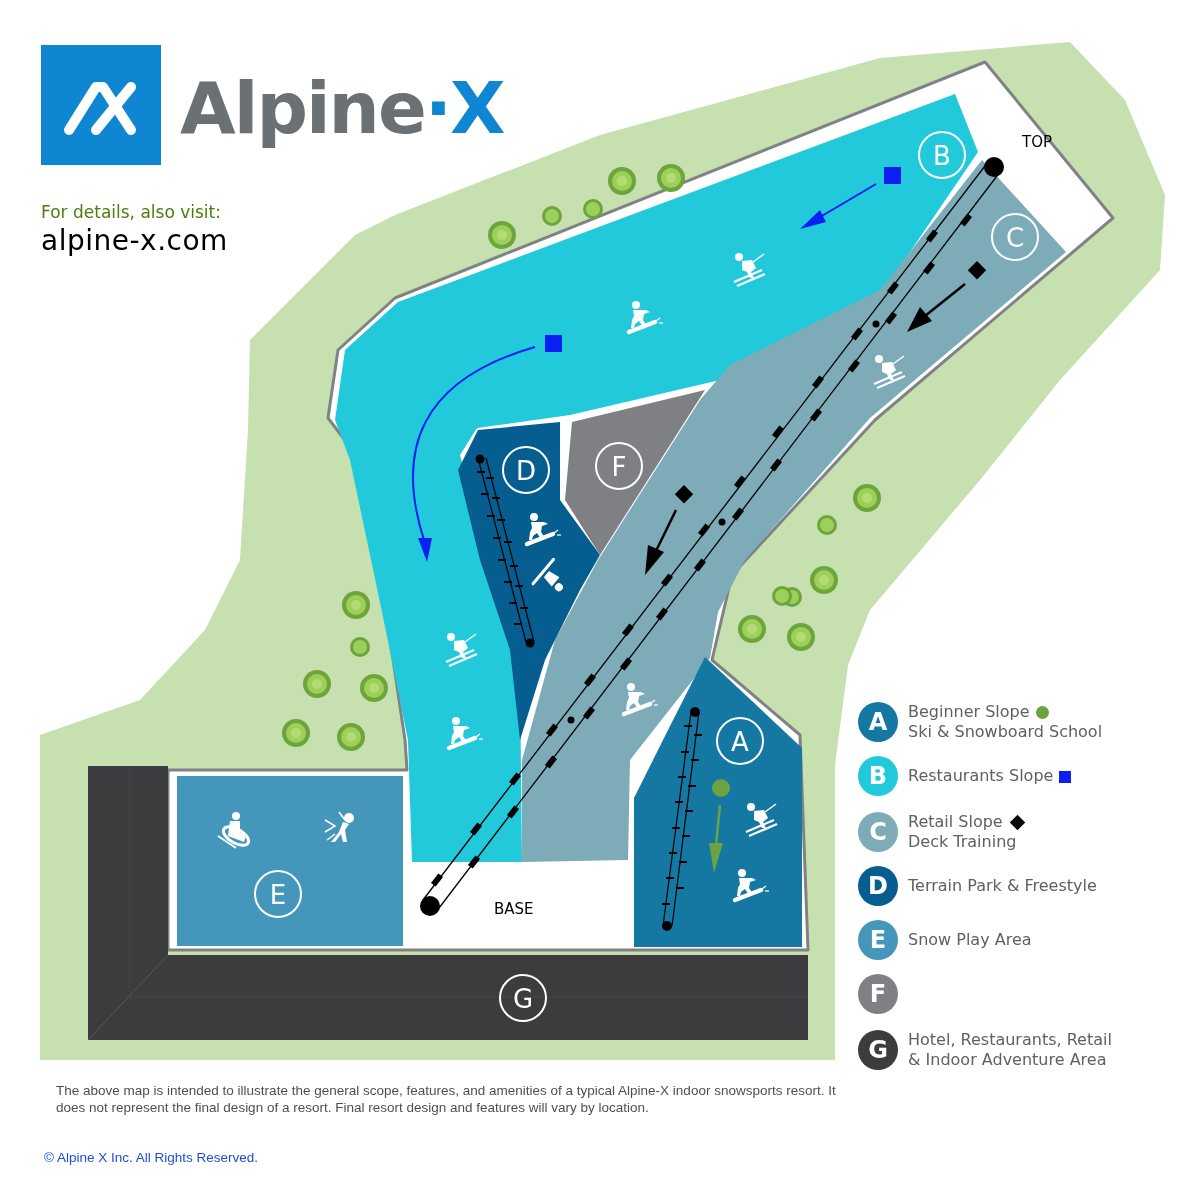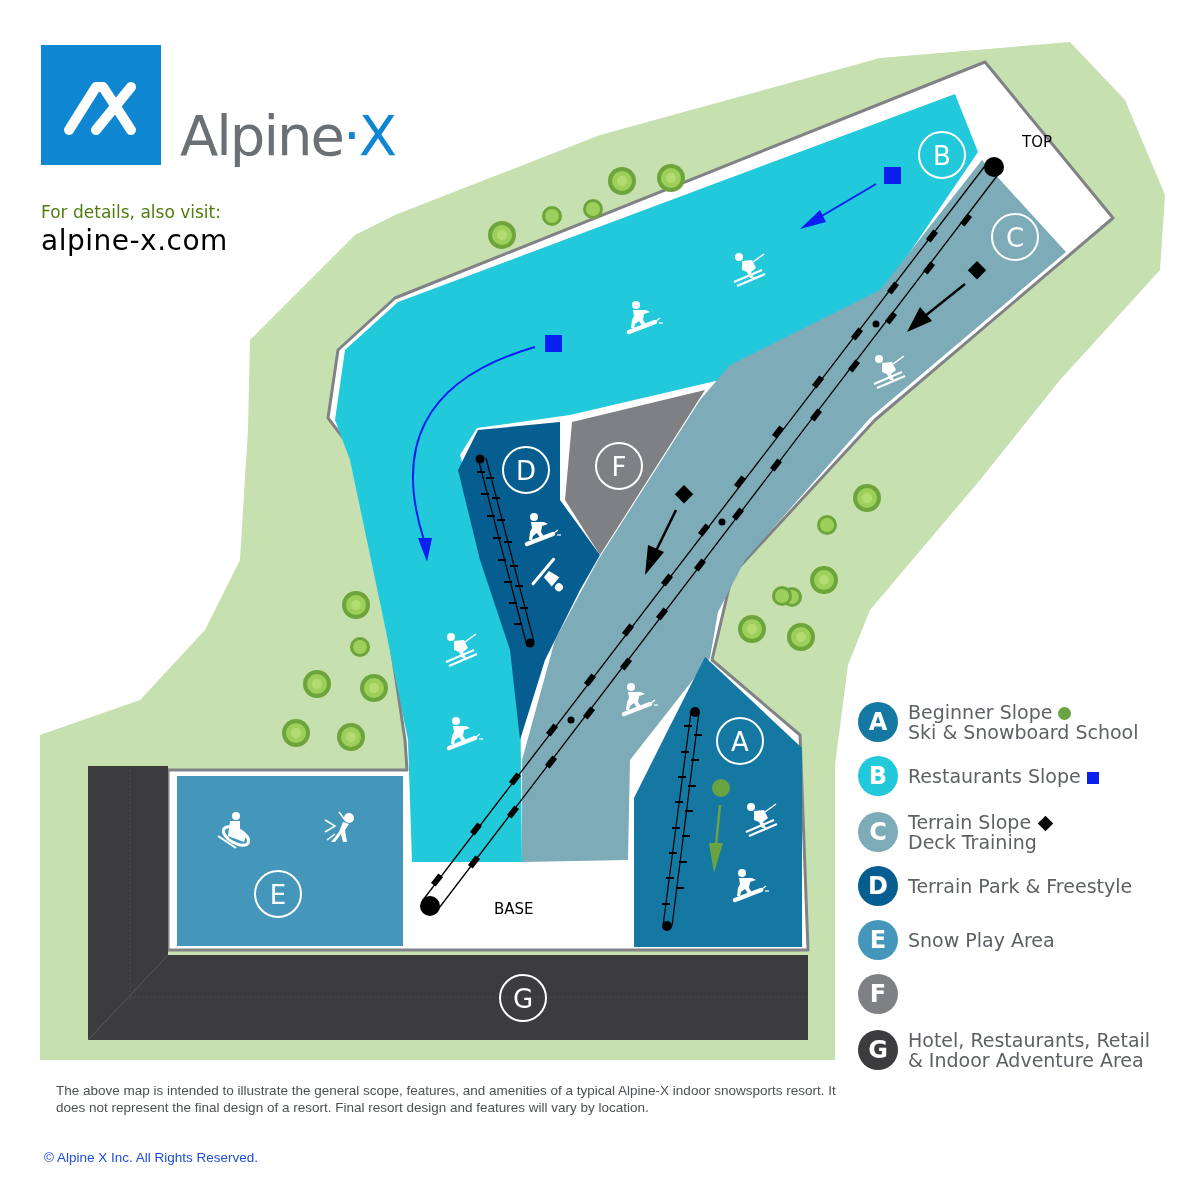--- a/index.html
+++ b/index.html
@@ -1,26 +1,26 @@
 <!DOCTYPE html>
 <html><head>
 <meta charset="utf-8">
 <style>
   html, body { margin: 0; padding: 0; background: #ffffff; }
   body { width: 1200px; height: 1200px; position: relative; overflow: hidden; font-family: "DejaVu Sans", "Liberation Sans", sans-serif; }
   #map-svg { position: absolute; left: 0; top: 0; width: 1200px; height: 1200px; }
   .logo-box { position: absolute; left: 41px; top: 45px; width: 120px; height: 120px; background: #0f86d2; }
-  .brand { position: absolute; left: 180px; top: 58px; font-size: 56px; line-height: 100px; font-weight: 400; color: #6b7075; letter-spacing: -2px; font-family: "DejaVu Sans", sans-serif; margin-top: 28px; }
+  .brand { position: absolute; left: 180px; top: 58px; font-size: 72px; line-height: 100px; font-weight: 700; color: #6b7075; letter-spacing: -2px; font-family: "DejaVu Sans", sans-serif; }
   .brand .x { color: #0f86d2; }
   .visit-label { position: absolute; left: 41px; top: 202px; font-size: 17px; color: #4d7c0f; }
   .visit-url { position: absolute; left: 41px; top: 224px; font-size: 28px; color: #000000; letter-spacing: 0.5px; }
   .legend { position: absolute; left: 858px; top: 698px; width: 330px; }
   .legend-item { position: absolute; left: 0; display: flex; align-items: center; }
   .legend-badge { width: 40px; height: 40px; border-radius: 50%; color: #fff; font-size: 24px; font-weight: bold; display: flex; align-items: center; justify-content: center; flex-shrink: 0; }
-  .legend-text { margin-left: 10px; font-size: 19px; line-height: 20px; color: #5d6166; white-space: nowrap; }
+  .legend-text { margin-left: 10px; font-size: 16px; line-height: 20px; color: #5d6166; white-space: nowrap; }
   .legend-sym { display: inline-block; margin-left: 6px; vertical-align: middle; }
   .sym-circle { width: 13px; height: 13px; border-radius: 50%; background: #6aa342; }
   .sym-square { width: 12px; height: 12px; background: #0a1ff0; }
   .sym-diamond { width: 11px; height: 11px; background: #0a0a0a; transform: rotate(45deg); margin-left: 9px; }
   .disclaimer { position: absolute; left: 44px; top: 1082px; width: 780px; font-size: 13.5px; line-height: 17px; color: #4c5055; font-family: "Liberation Sans", sans-serif; margin-left: 12px; }
   .copyright { position: absolute; left: 44px; top: 1150px; font-size: 13.5px; color: #1d4ed8; font-family: "Liberation Sans", sans-serif; }
   .map-label { font-family: "DejaVu Sans", sans-serif; }
 </style>
 </head>
 <body>
@@ -281,21 +281,21 @@
   </div>
   <div class="legend-item" style="top:58px">
     <div class="legend-badge" style="background:#22c9db">B</div>
     <div class="legend-text">
       <span>Restaurants Slope</span><span class="legend-sym sym-square"></span>
     </div>
   </div>
   <div class="legend-item" style="top:114px">
     <div class="legend-badge" style="background:#7eabb8">C</div>
     <div class="legend-text">
-      <span>Terrain Slope</span><span class="legend-sym sym-diamond"></span><br>
+      <span>Retail Slope</span><span class="legend-sym sym-diamond"></span><br>
       <span>Deck Training</span>
     </div>
   </div>
   <div class="legend-item" style="top:168px">
     <div class="legend-badge" style="background:#065d8f">D</div>
     <div class="legend-text"><span>Terrain Park &amp; Freestyle</span></div>
   </div>
   <div class="legend-item" style="top:222px">
     <div class="legend-badge" style="background:#4497bb">E</div>
     <div class="legend-text"><span>Snow Play Area</span></div>

